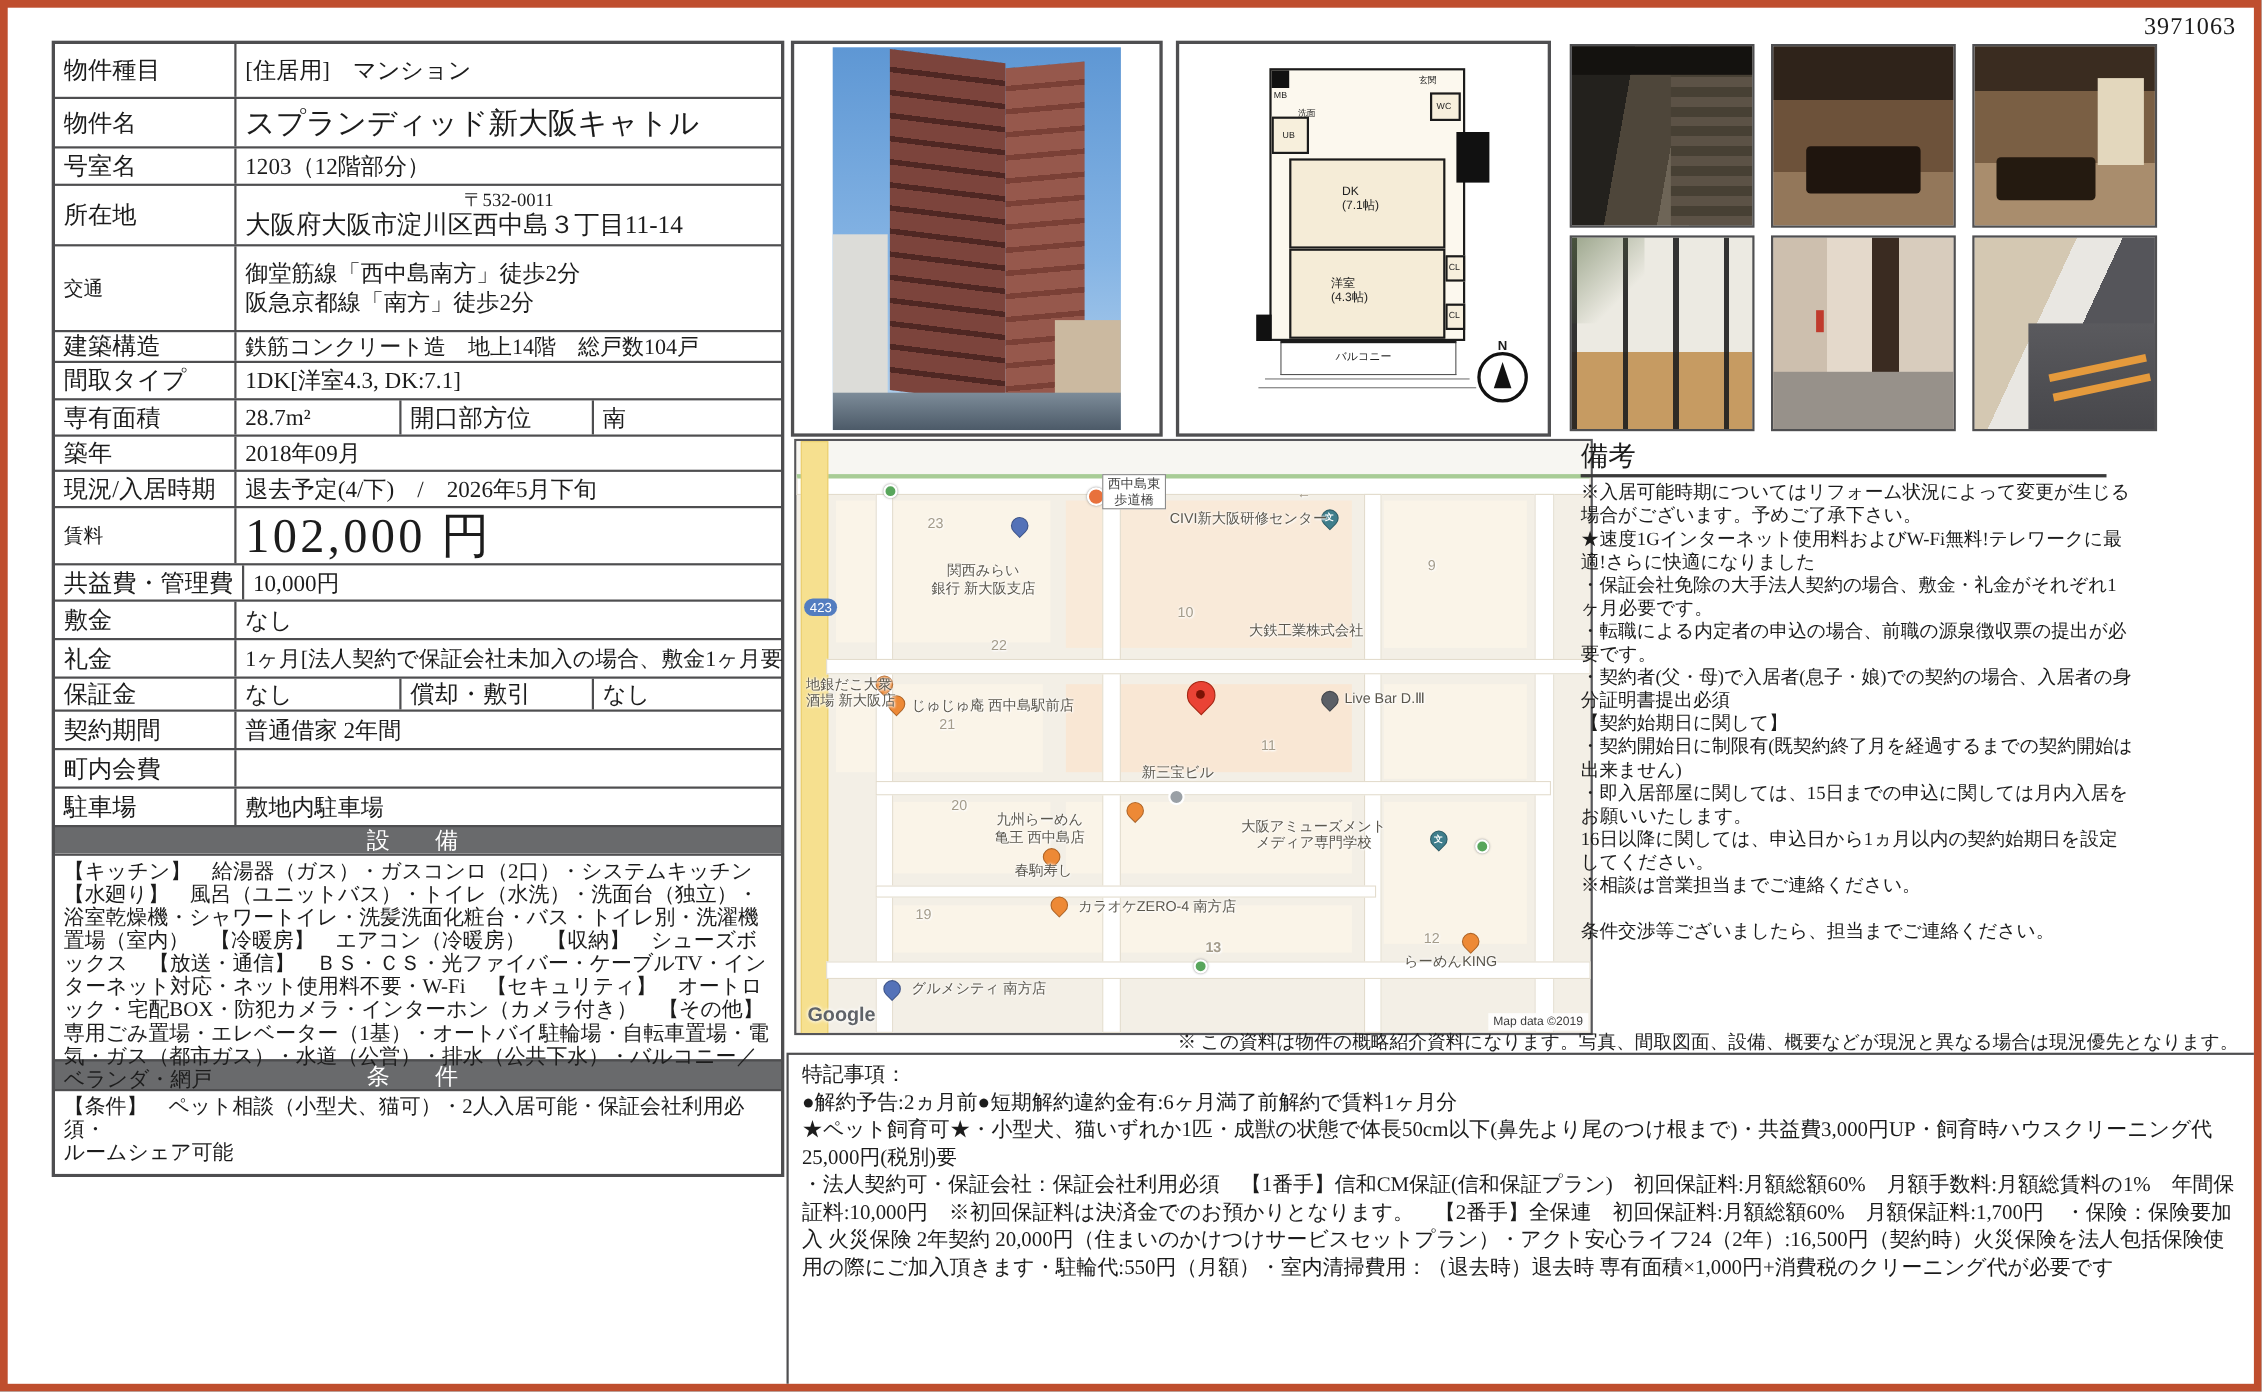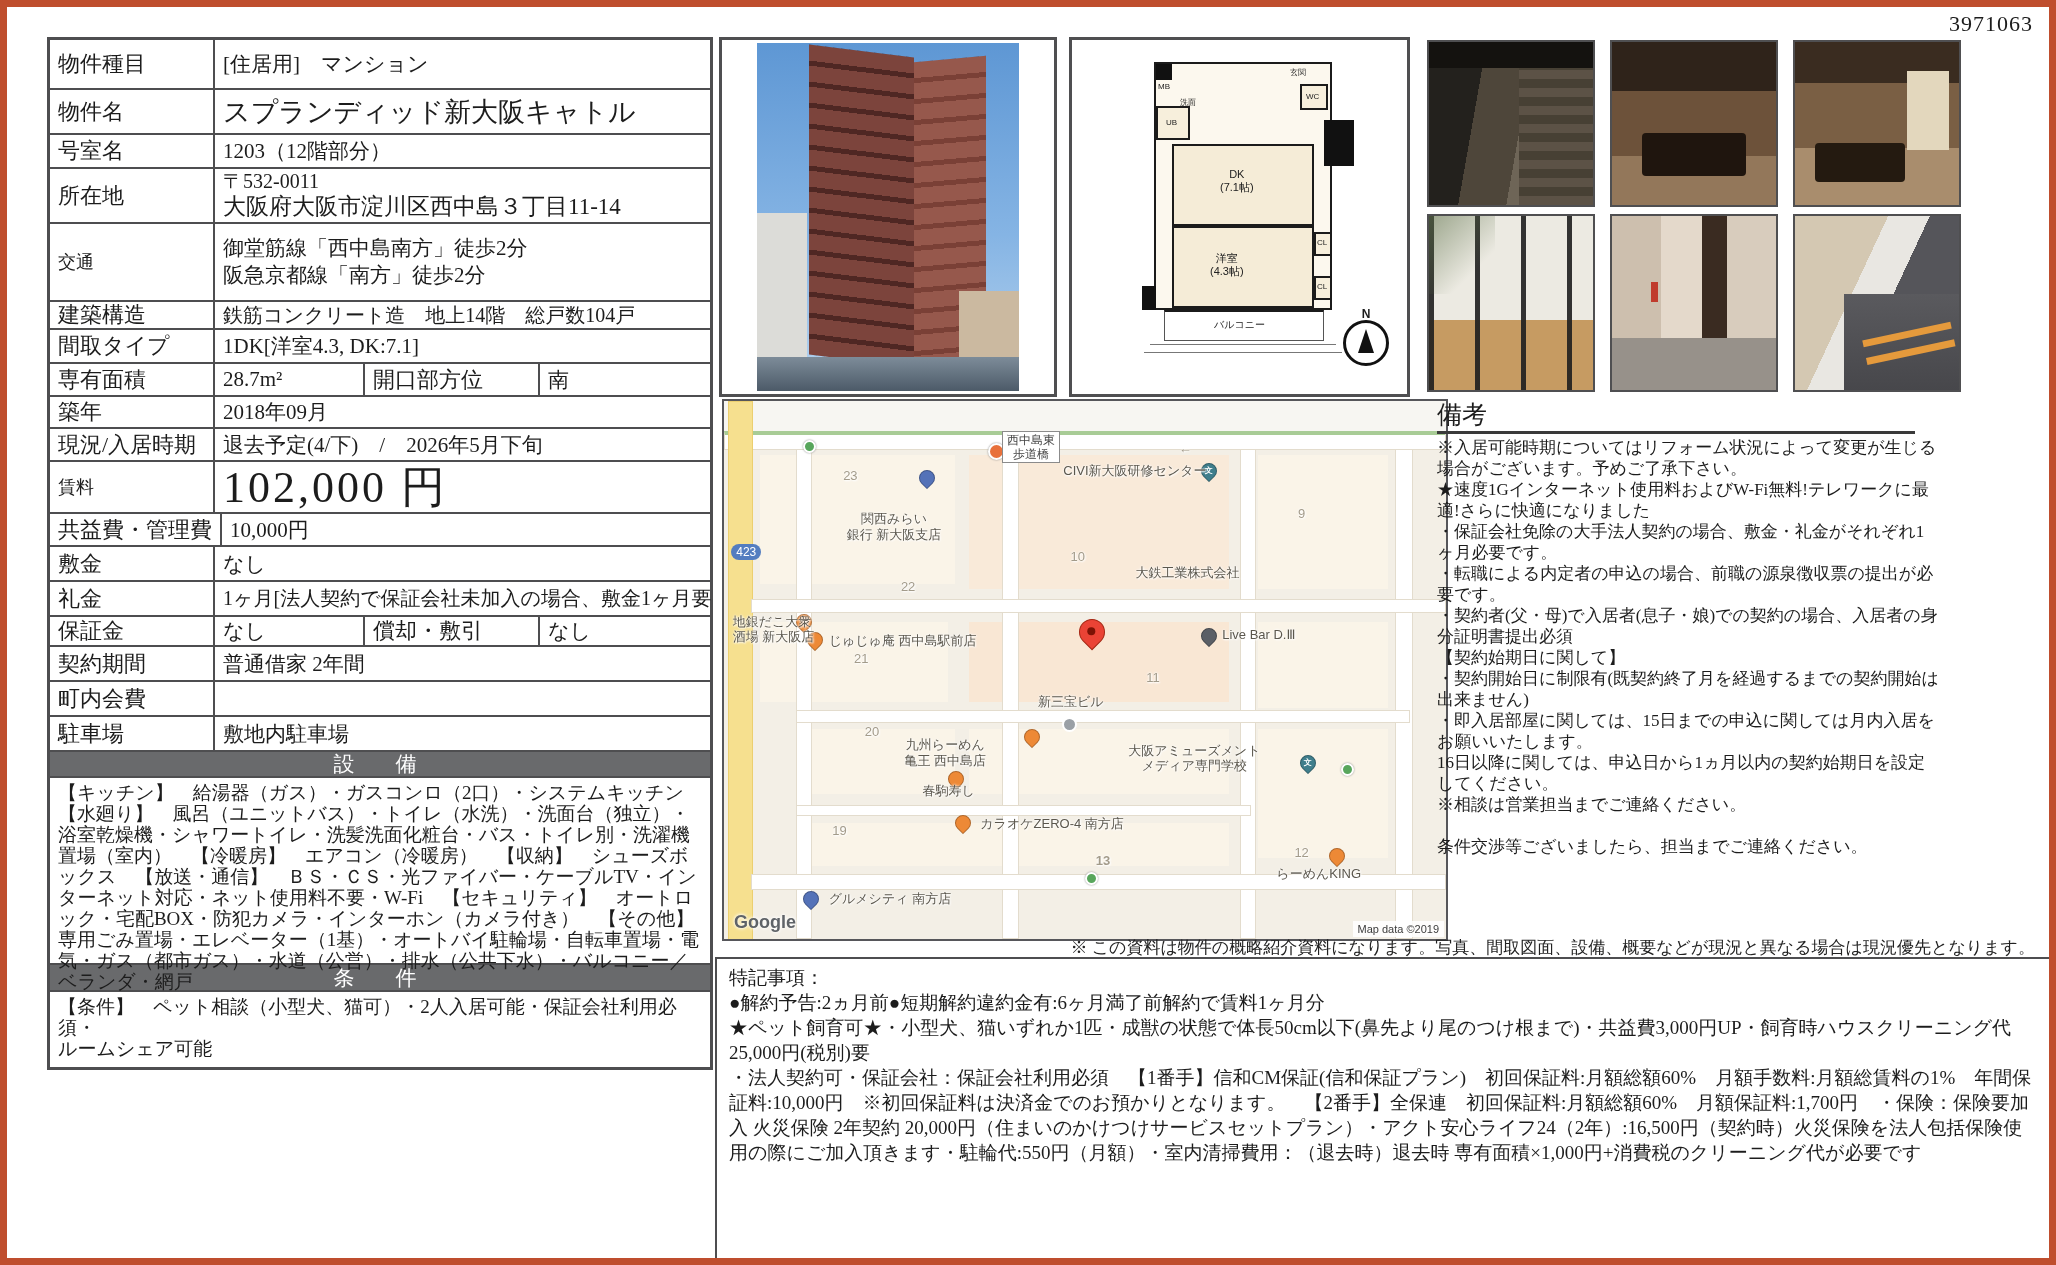--- a/index.html
+++ b/index.html
@@ -15,21 +15,21 @@
   .t-cell{box-sizing:border-box;display:flex;flex-direction:column;justify-content:center;
           padding:1px 8px;overflow:visible;white-space:nowrap;}
   .t-label{flex:0 0 165px;border-right:2px solid #4e4e50;font-size:22px;}
   .t-label.small{font-size:18px;}
   .t-value{flex:1 1 auto;font-size:21px;}
   .t-v150{flex:0 0 150px;border-right:2px solid #4e4e50;}
   .t-l175{flex:0 0 175px;border-right:2px solid #4e4e50;font-size:22px;}
   .t-value.big{font-size:27px;}
   .t-value.rent{font-size:44px;letter-spacing:3px;}
   .t-value.small{font-size:20px;}
-  .v-sub{font-size:20px;line-height:1.15;}
+  .v-sub{font-size:17px;line-height:1.15;text-align:center;}
   .v-main{font-size:23px;line-height:1.2;}
   .v-line{font-size:21px;line-height:1.3;}
   .t-band{background:#696a6c;color:#fff;font-size:21px;letter-spacing:10px;
           display:flex;align-items:center;justify-content:center;}
   .t-text{font-size:19px;line-height:21px;padding:4px 8px;white-space:pre-line;
           display:block;box-sizing:border-box;}
   
   .frame{position:absolute;border:3px solid #4f4f51;background:#fff;box-sizing:border-box;}
   
   .bphoto{position:absolute;left:35px;top:3px;width:262px;height:348px;overflow:hidden;
@@ -39,21 +39,21 @@
            transform:skewY(7deg);}
   .tower-b{position:absolute;left:157px;top:16px;width:72px;height:300px;
            background:repeating-linear-gradient(180deg,#96584c 0 16px,#7a4036 16px 21px);
            transform:skewY(-5deg);}
   .bldg-w{position:absolute;left:0;bottom:28px;width:50px;height:150px;background:#dcdcd8;}
   .bldg-l{position:absolute;right:0;bottom:30px;width:60px;height:70px;background:#cbb9a0;}
   .street{position:absolute;left:0;bottom:0;width:100%;height:34px;
           background:linear-gradient(180deg,#7d8c99,#4c5a68);}
   
   .plan-room{position:absolute;border:2px solid #1b1b1b;background:#f7efdc;box-sizing:border-box;}
-  .plan-lbl{position:absolute;font-size:11px;line-height:1.15;text-align:center;white-space:pre-line;color:#222;
+  .plan-lbl{position:absolute;font-size:11px;line-height:1.15;text-align:left;white-space:pre-line;color:#222;
             font-family:"Liberation Sans",sans-serif;}
   .plan-lbl.tiny{font-size:8px;}
   .blackbit{position:absolute;background:#111;}
   .balcony{position:absolute;border:1px solid #555;border-top:2px solid #1b1b1b;background:#fff;}
   .compass{position:absolute;width:40px;height:40px;border:3px solid #111;border-radius:50%;
            background:#fff;}
   .compass .needle{position:absolute;left:50%;top:6px;transform:translateX(-50%);
            width:0;height:0;border-left:8px solid transparent;border-right:8px solid transparent;
            border-bottom:24px solid #111;}
   .compass .n{position:absolute;left:50%;top:-16px;transform:translateX(-50%);

